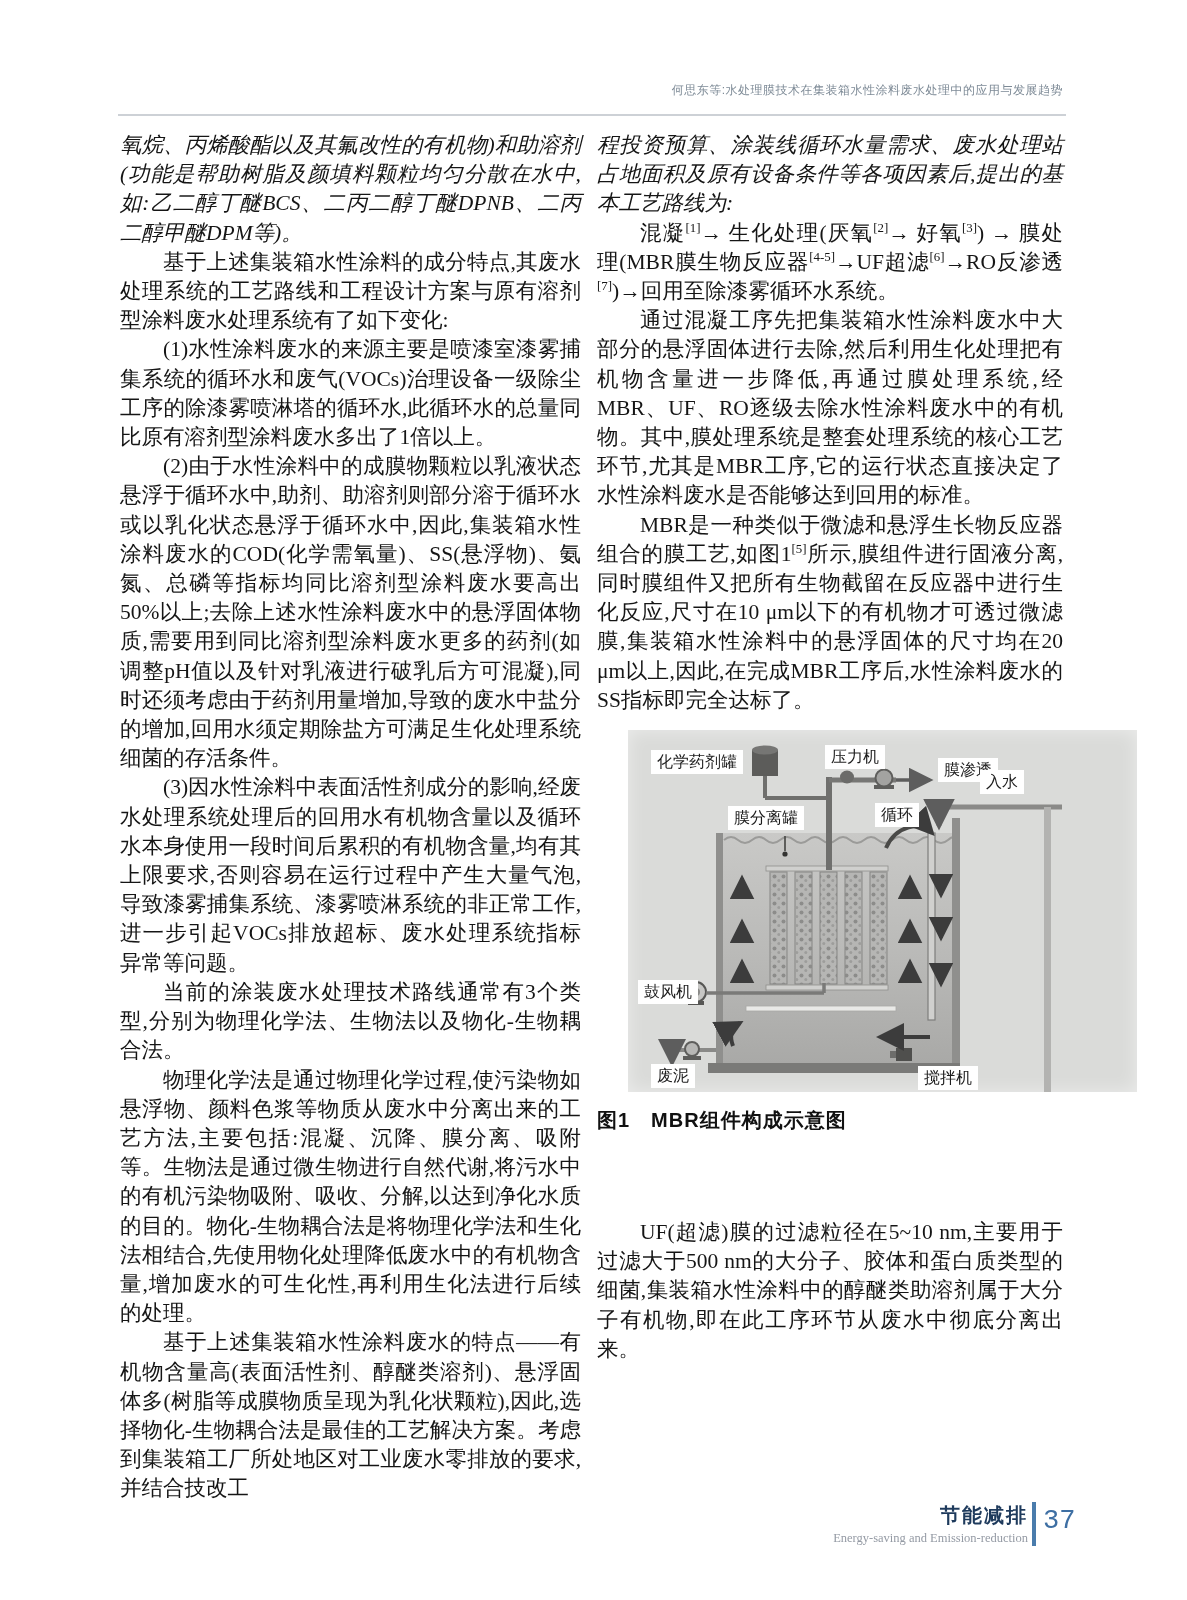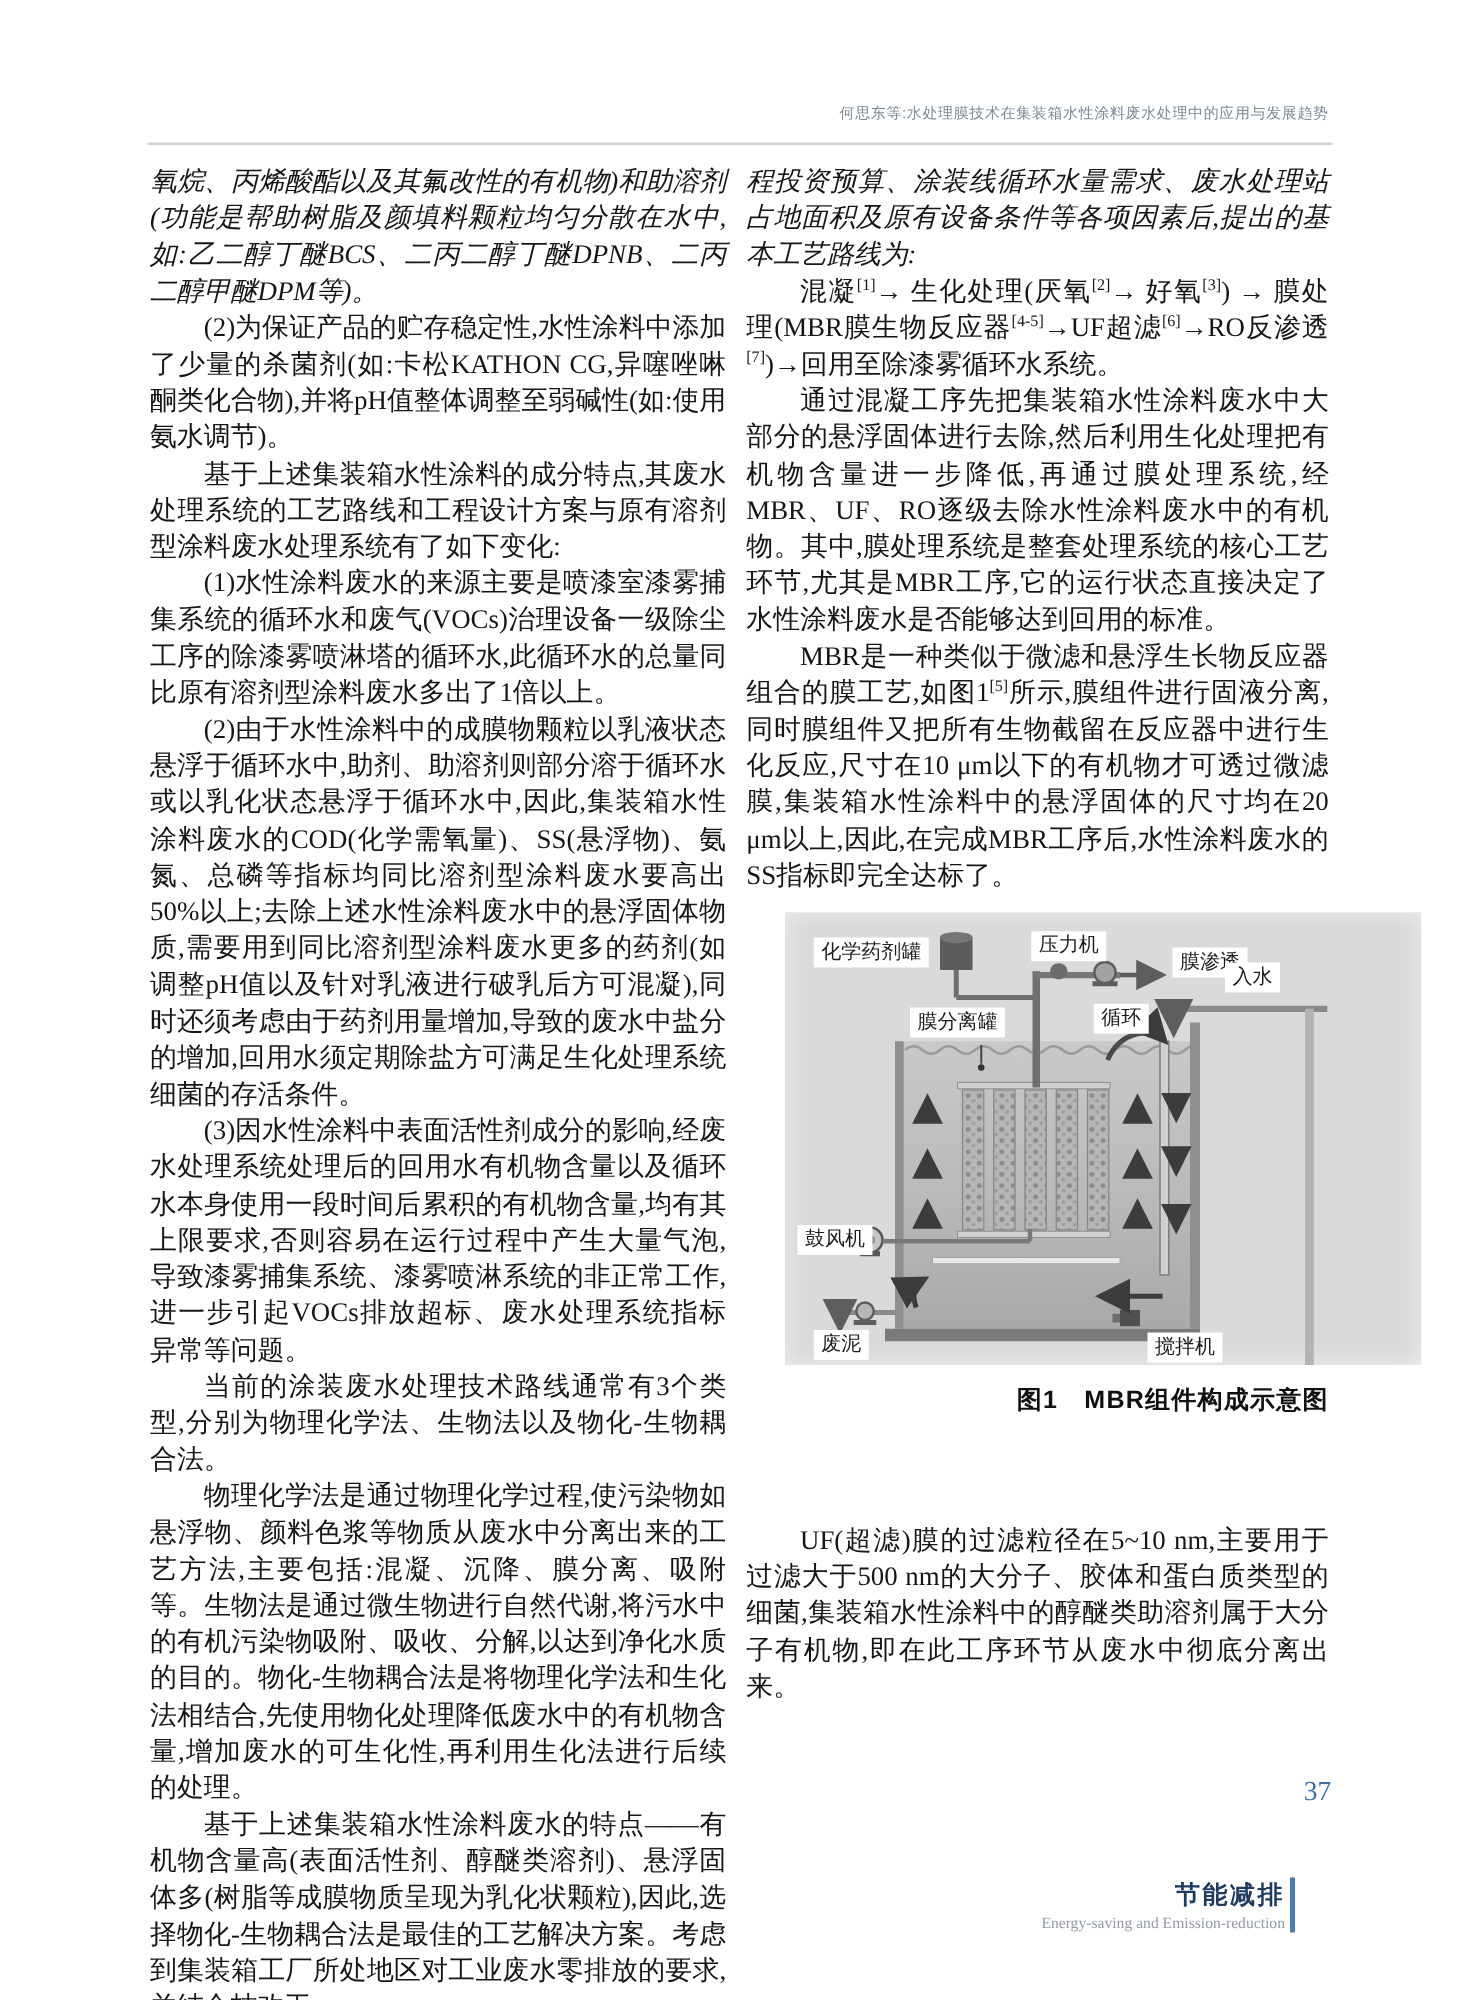--- a/index.html
+++ b/index.html
@@ -19,46 +19,45 @@
   p.para.no-indent{text-indent:0;font-style:italic;}
   sup{font-size:.60em;line-height:0;vertical-align:super;}
 
   
   .fig-abs{position:absolute;left:0;top:599px;width:466px;}
   .figure-wrap{position:relative;width:509px;height:362px;margin-left:31px;
                background:#dadbd9;box-shadow:inset 0 0 18px rgba(255,255,255,.5);}
   .figure-wrap svg{position:absolute;left:0;top:0;}
   .fig-label{position:absolute;background:#ffffff;color:#1c1c1c;font-size:16px;line-height:20px;
              padding:2px 6px;white-space:nowrap;font-family:"Liberation Serif","DejaVu Serif",serif;}
-  .cap-cn{margin-top:14px;text-align:right;font-weight:bold;font-size:20px;letter-spacing:1px;
+  .cap-cn{margin-top:14px;text-align:left;font-weight:bold;font-size:20px;letter-spacing:1px;
           font-family:"Liberation Sans","DejaVu Sans",sans-serif;color:#111;}
   .cap-en{margin-top:4px;text-align:center;font-weight:bold;font-size:19px;
           font-family:"Liberation Serif","DejaVu Serif",serif;color:#111;}
   .bottom-text{position:absolute;left:0;top:1087px;width:466px;}
 
   
   .footer-block{position:absolute;top:1502px;right:159px;text-align:right;}
   .footer-cn{font-size:20px;font-weight:bold;color:#1e3a5c;letter-spacing:2px;
              font-family:"Liberation Sans","DejaVu Sans",sans-serif;}
   .footer-en{font-size:12.5px;color:#949aa4;margin-top:2px;font-family:"Liberation Serif","DejaVu Serif",serif;}
   .footer-bar{position:absolute;top:1502px;left:1032px;width:4px;height:44px;background:#4a7cac;}
-  .footer-num{position:absolute;top:1420px;left:1043px;font-size:22px;color:#3e6fa3;
-              font-family:Liberation Serif, serif;}
+  .footer-num{position:absolute;top:1506px;left:1043px;font-size:27px;color:#3e6fa3;
+              font-family:Liberation Mono, monospace;}
 </style>
 </head>
 <body>
 
 <div class="page">
 
   <div class="header-text">何思东等:水处理膜技术在集装箱水性涂料废水处理中的应用与发展趋势</div>
   <div class="header-rule"></div>
 
   <div class="col col-left">
       <p class="para no-indent">氧烷、丙烯酸酯以及其氟改性的有机物)和助溶剂(功能是帮助树脂及颜填料颗粒均匀分散在水中,如:乙二醇丁醚BCS、二丙二醇丁醚DPNB、二丙二醇甲醚DPM等)。</p>
-      <p class="para">(2)为保证产品的贮存稳定性,水性涂料中添加了少量的杀菌剂(如:卡松KATHON CG,异噻唑啉酮类化合物),并将pH值整体调整至弱碱性(如:使用氨水调节)。</p>
       <p class="para">基于上述集装箱水性涂料的成分特点,其废水处理系统的工艺路线和工程设计方案与原有溶剂型涂料废水处理系统有了如下变化:</p>
       <p class="para">(1)水性涂料废水的来源主要是喷漆室漆雾捕集系统的循环水和废气(VOCs)治理设备一级除尘工序的除漆雾喷淋塔的循环水,此循环水的总量同比原有溶剂型涂料废水多出了1倍以上。</p>
       <p class="para">(2)由于水性涂料中的成膜物颗粒以乳液状态悬浮于循环水中,助剂、助溶剂则部分溶于循环水或以乳化状态悬浮于循环水中,因此,集装箱水性涂料废水的COD(化学需氧量)、SS(悬浮物)、氨氮、总磷等指标均同比溶剂型涂料废水要高出50%以上;去除上述水性涂料废水中的悬浮固体物质,需要用到同比溶剂型涂料废水更多的药剂(如调整pH值以及针对乳液进行破乳后方可混凝),同时还须考虑由于药剂用量增加,导致的废水中盐分的增加,回用水须定期除盐方可满足生化处理系统细菌的存活条件。</p>
       <p class="para">(3)因水性涂料中表面活性剂成分的影响,经废水处理系统处理后的回用水有机物含量以及循环水本身使用一段时间后累积的有机物含量,均有其上限要求,否则容易在运行过程中产生大量气泡,导致漆雾捕集系统、漆雾喷淋系统的非正常工作,进一步引起VOCs排放超标、废水处理系统指标异常等问题。</p>
       <p class="para">当前的涂装废水处理技术路线通常有3个类型,分别为物理化学法、生物法以及物化-生物耦合法。</p>
       <p class="para">物理化学法是通过物理化学过程,使污染物如悬浮物、颜料色浆等物质从废水中分离出来的工艺方法,主要包括:混凝、沉降、膜分离、吸附等。生物法是通过微生物进行自然代谢,将污水中的有机污染物吸附、吸收、分解,以达到净化水质的目的。物化-生物耦合法是将物理化学法和生化法相结合,先使用物化处理降低废水中的有机物含量,增加废水的可生化性,再利用生化法进行后续的处理。</p>
       <p class="para">基于上述集装箱水性涂料废水的特点——有机物含量高(表面活性剂、醇醚类溶剂)、悬浮固体多(树脂等成膜物质呈现为乳化状颗粒),因此,选择物化-生物耦合法是最佳的工艺解决方案。考虑到集装箱工厂所处地区对工业废水零排放的要求,并结合技改工</p>
     </div>
 
   <div class="col col-right">

